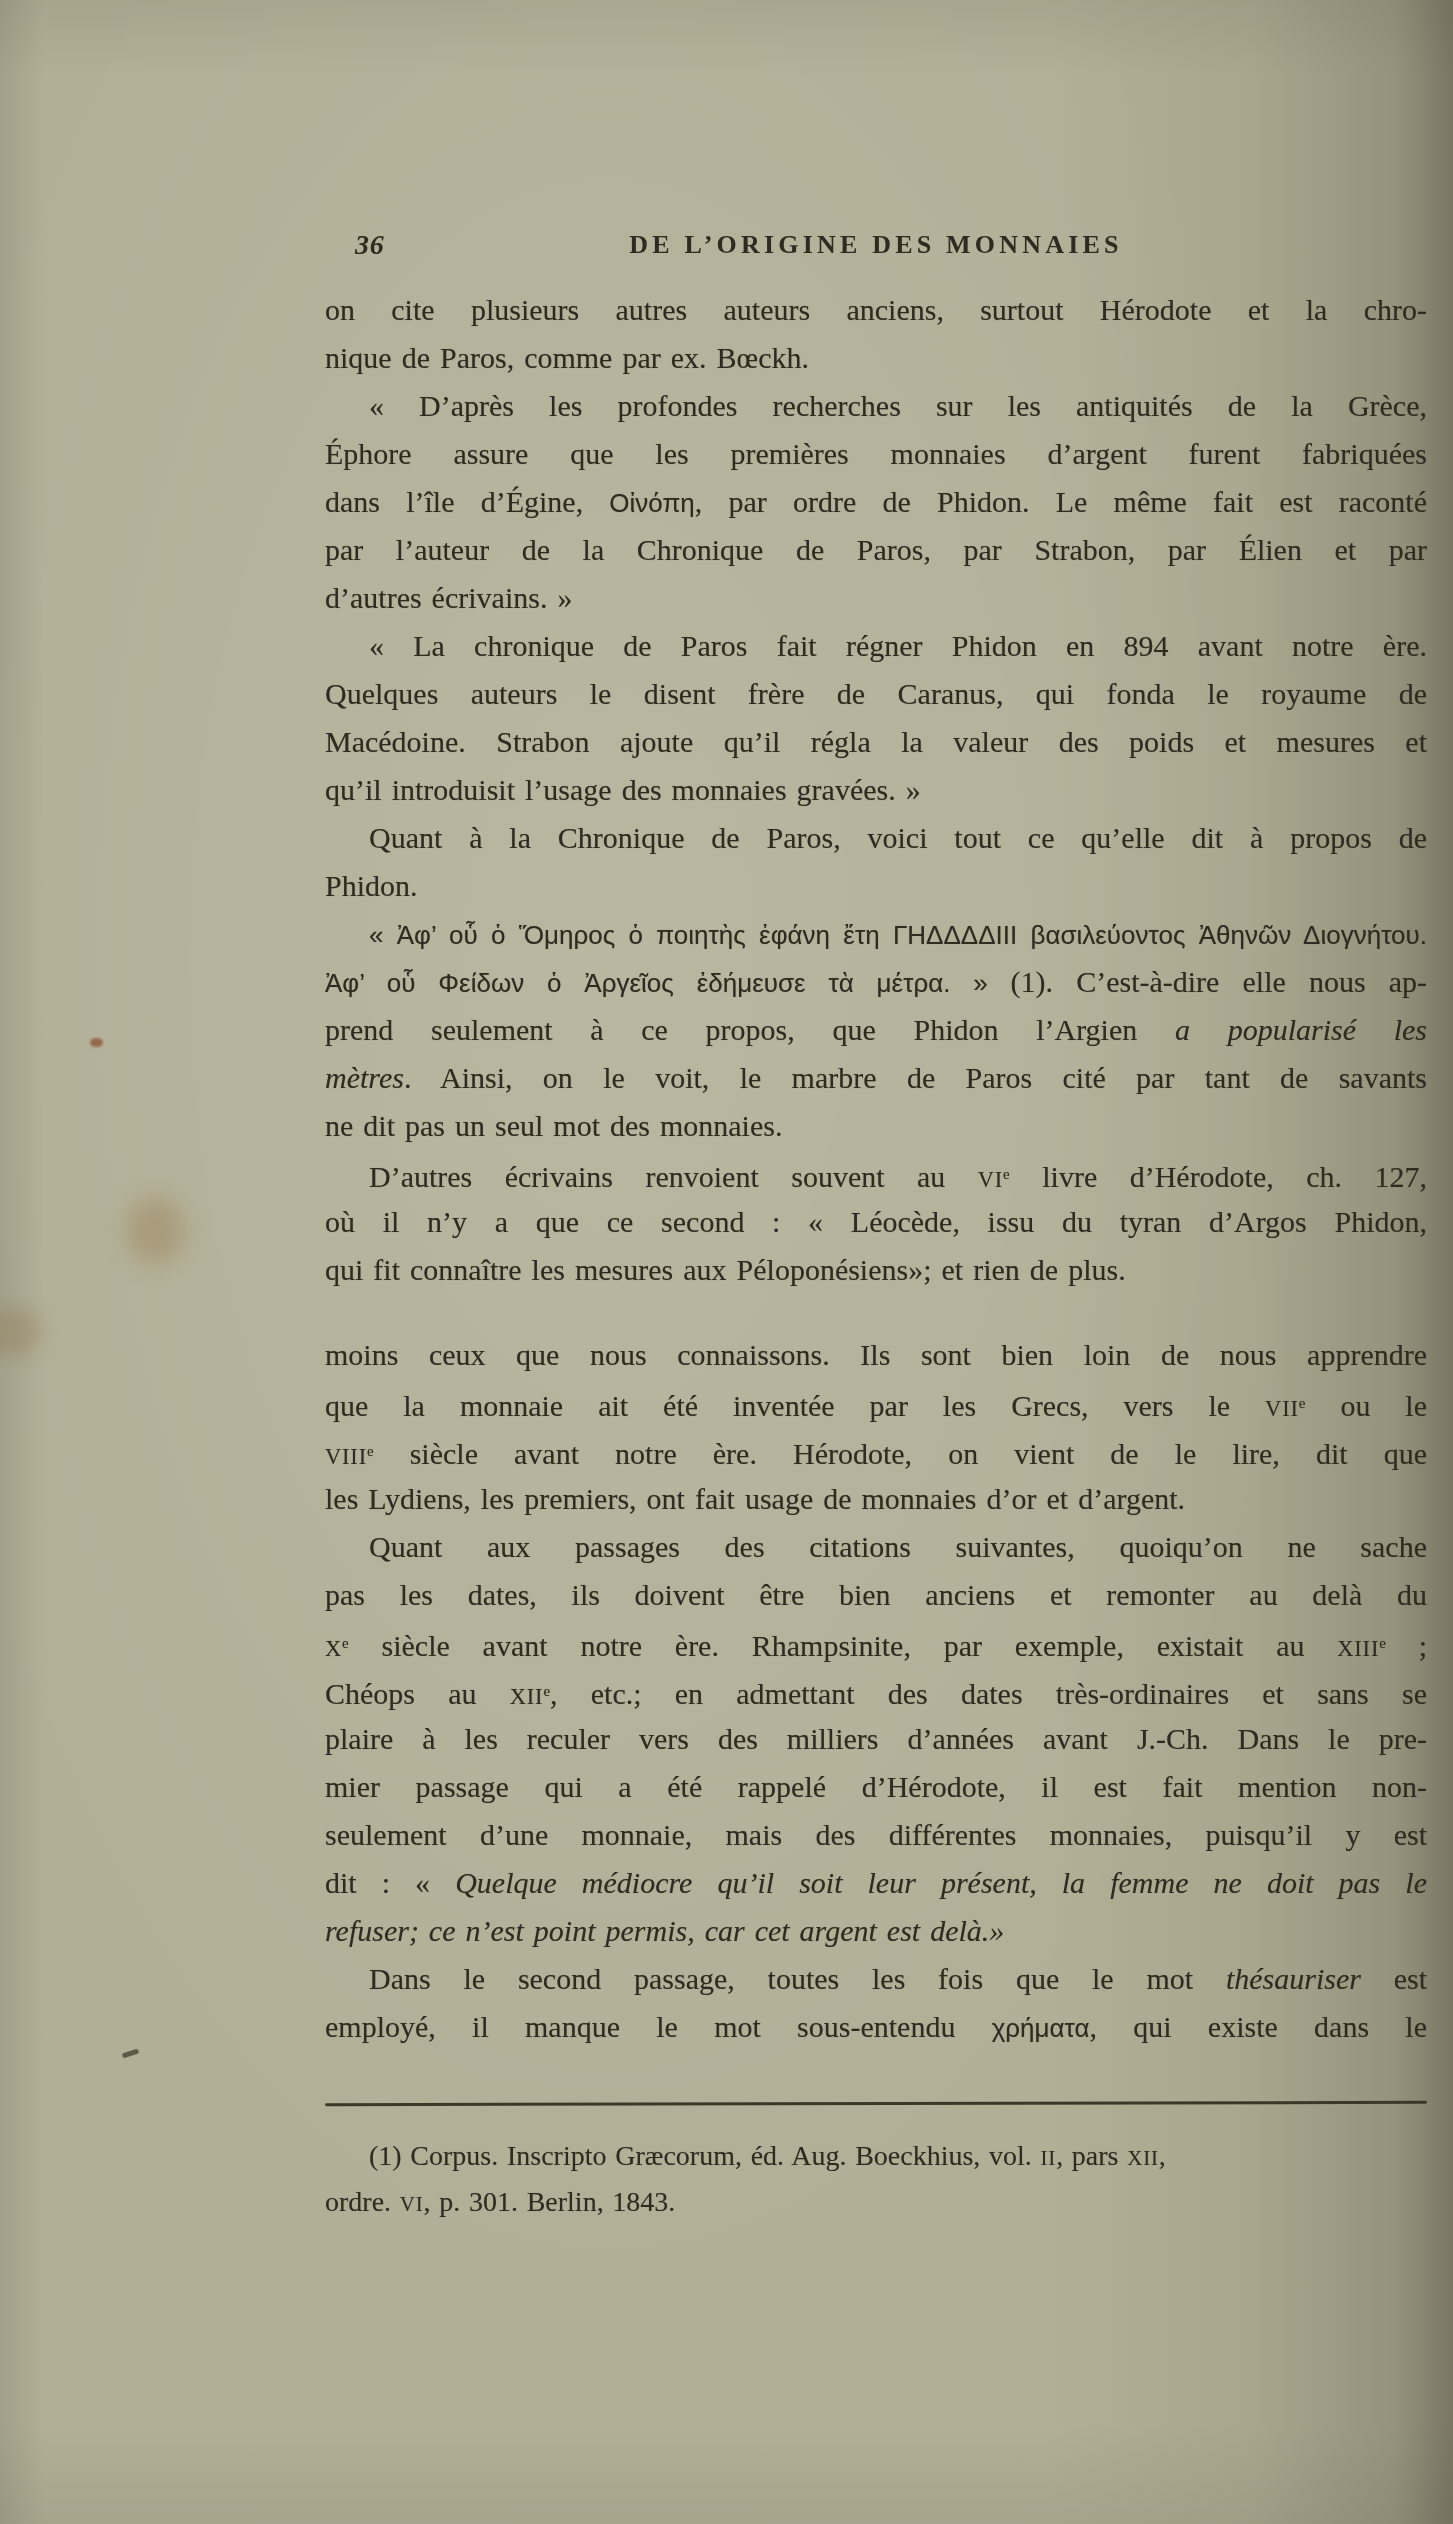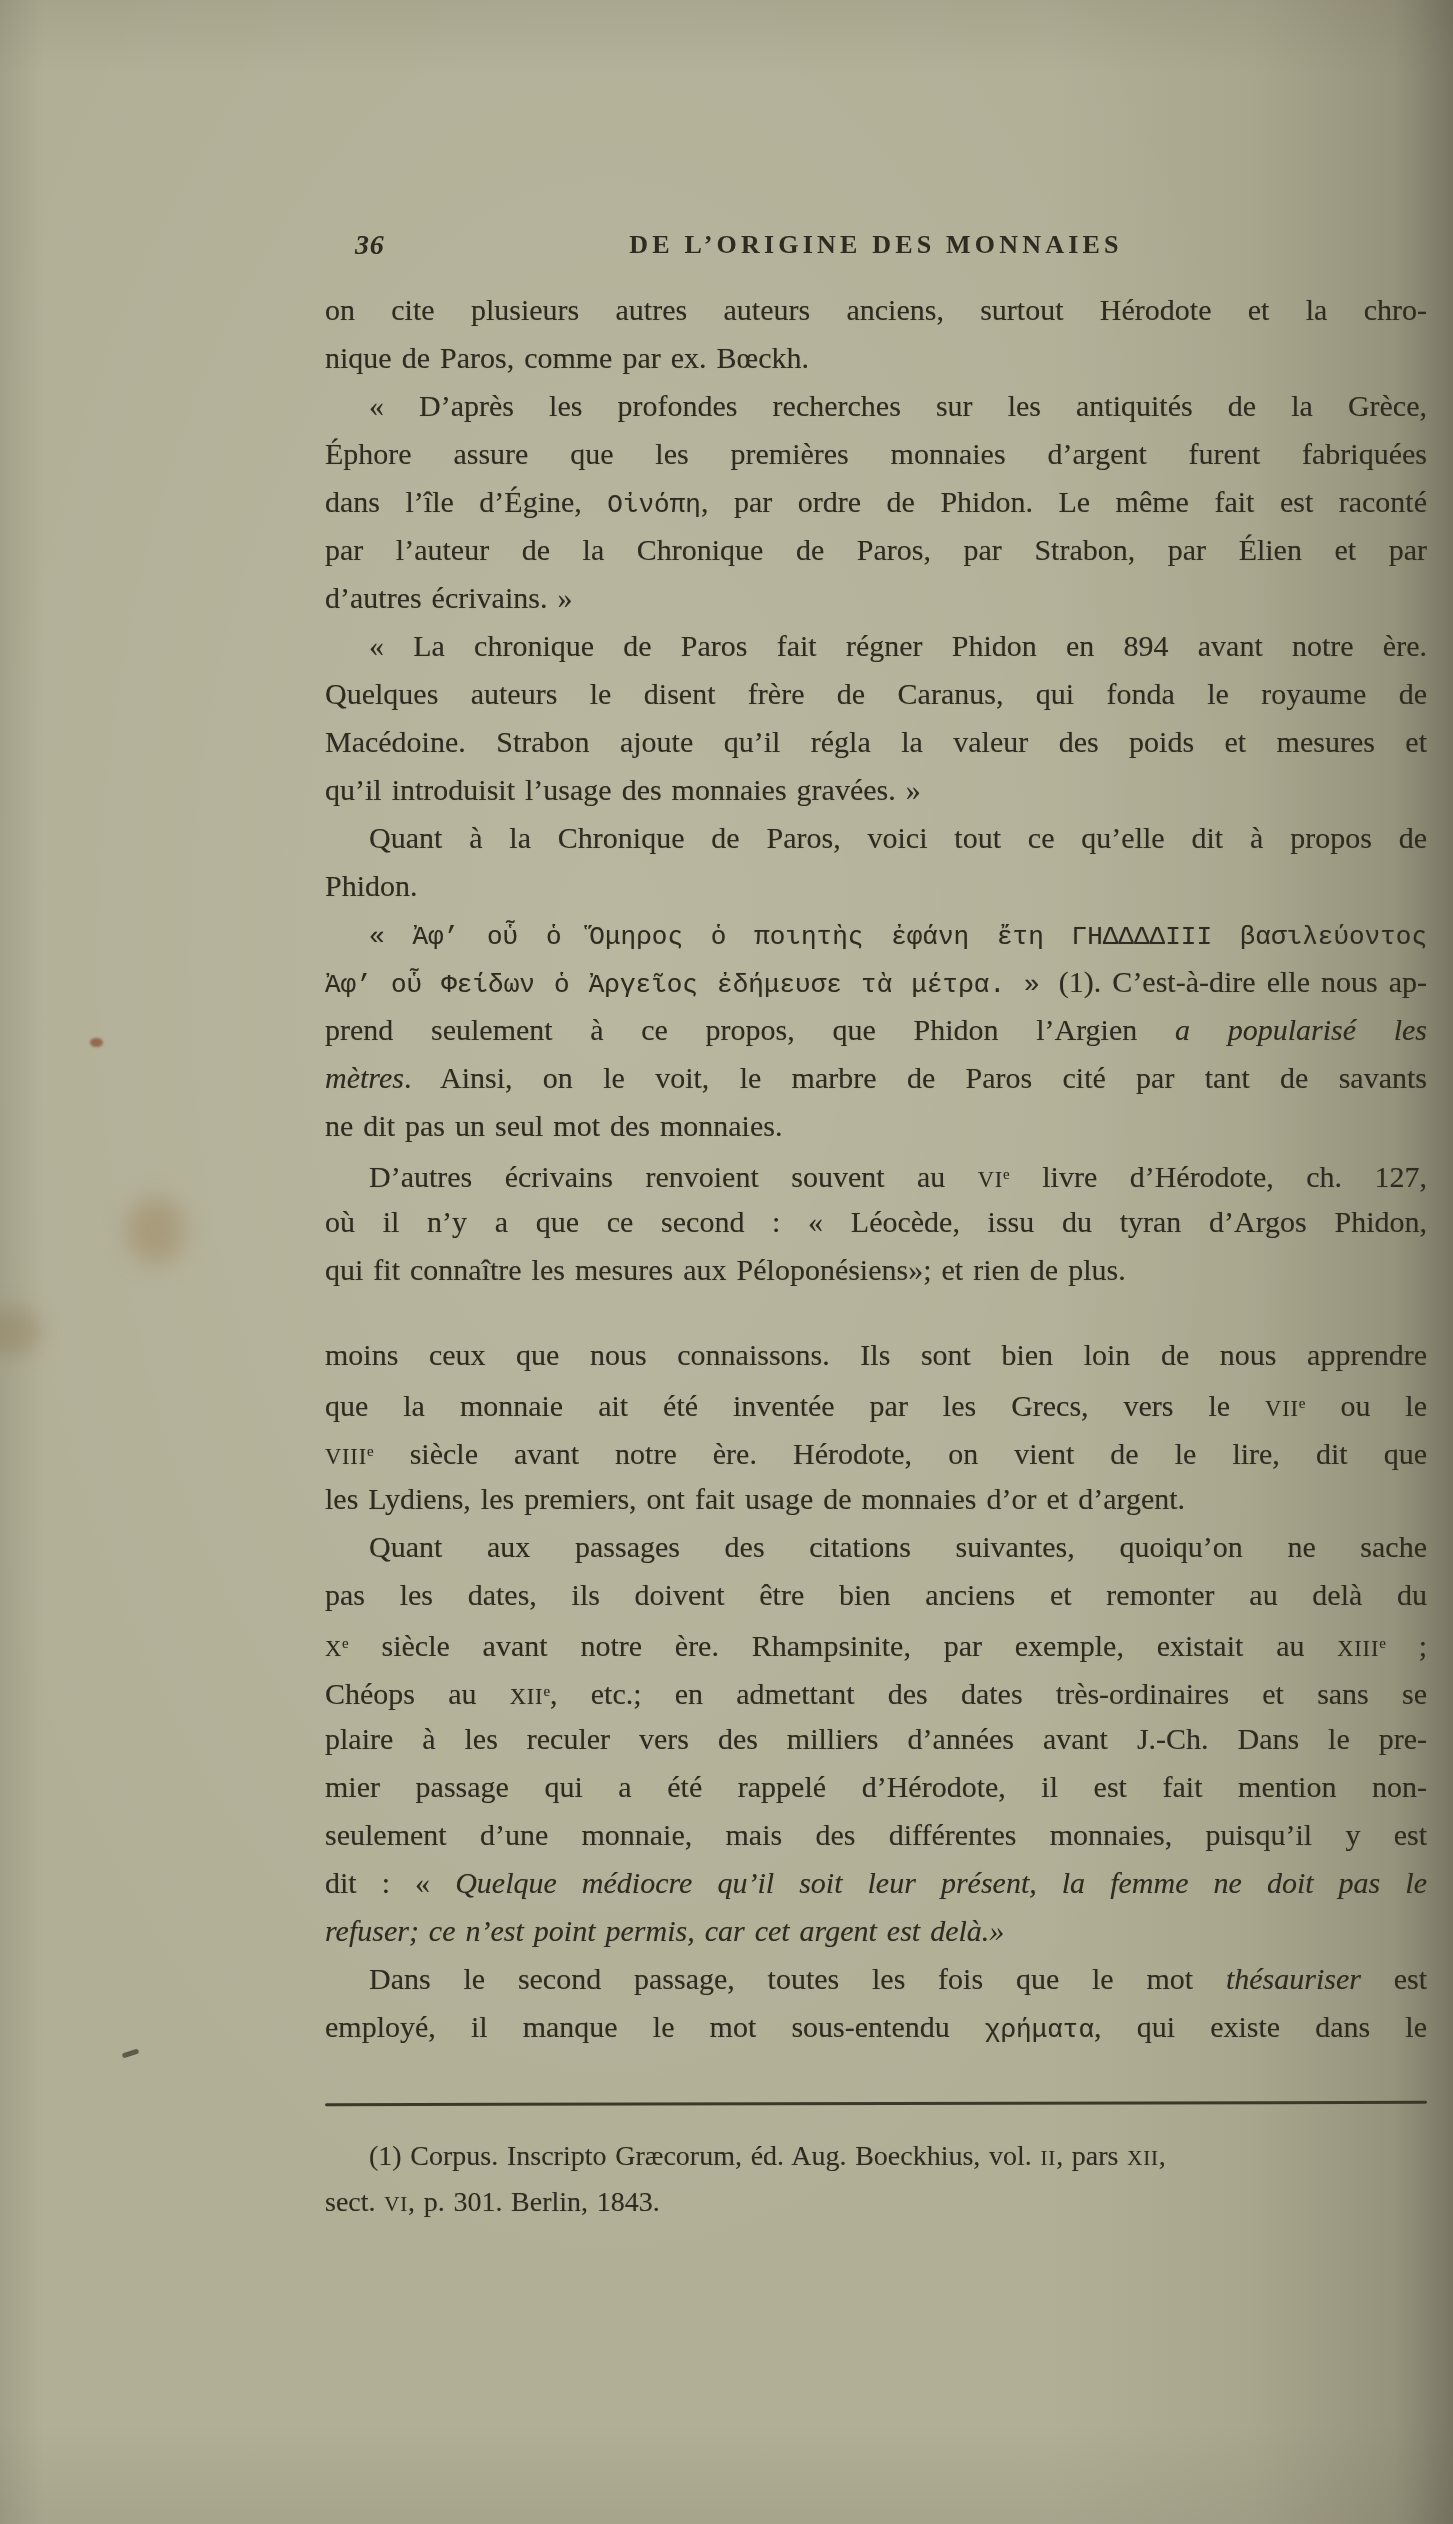--- a/index.html
+++ b/index.html
@@ -34,21 +34,21 @@
     text-shadow:0 0 0.8px rgba(47,43,31,0.35);
   }
   .paragraph{margin:0;}
   .line{
     line-height:48px;height:48px;overflow:hidden;
     white-space:normal;
   }
   .line.j{text-align:justify;text-align-last:justify;}
   .line.ind{text-indent:44px;}
   .seg-i{font-style:italic;margin-top:22px;}
-  .seg-g{font-family:Liberation Mono, monospace;font-size:26px;}
+  .seg-g{font-family:Liberation Sans, sans-serif;font-size:26px;}
   .seg-sc{font-size:0.75em;text-transform:uppercase;letter-spacing:0.8px;}
   .seg-sup{font-size:0.5em;vertical-align:0.5em;}
   .fnrule{
     position:absolute;left:325px;top:2102px;width:1102px;height:2.5px;
     background:#3b382a;border-radius:1.7px;transform:rotate(-0.12deg);
   }
   .fnblock{
     position:absolute;left:325px;top:2133px;width:1102px;
     font-size:28px;word-spacing:1.7px;
     text-shadow:0 0 0.8px rgba(47,43,31,0.3);
@@ -135,21 +135,21 @@
       <div class="paragraph">
         <div class="line j ind"><span class="seg-n">Dans le second passage, toutes les fois que le mot </span><span class="seg-i">thésauriser</span><span class="seg-n"> est</span></div>
         <div class="line j"><span class="seg-n">employé, il manque le mot sous-entendu </span><span class="seg-g">χρήματα</span><span class="seg-n">, qui existe dans le</span></div>
       </div>
     </div>
 
   <div class="fnrule"></div>
 
   <div class="fnblock" id="fnblock">
       <div class="line ind"><span class="seg-n">(1) Corpus. Inscripto Græcorum, éd. Aug. Boeckhius, vol. </span><span class="seg-sc">ii</span><span class="seg-n">, pars </span><span class="seg-sc">xii</span><span class="seg-n">,</span></div>
-      <div class="line"><span class="seg-n">sect. </span><span class="seg-sc">vi</span><span class="seg-n">, p. 301. Berlin, 1843.</span></div>
+      <div class="line"><span class="seg-n">ordre. </span><span class="seg-sc">vi</span><span class="seg-n">, p. 301. Berlin, 1843.</span></div>
     </div>
 
   <div class="speck-red"></div>
   <div class="speck-dash"></div>
   <div class="stain"></div>
   <div class="stain2"></div>
 
 </div>
 
 

